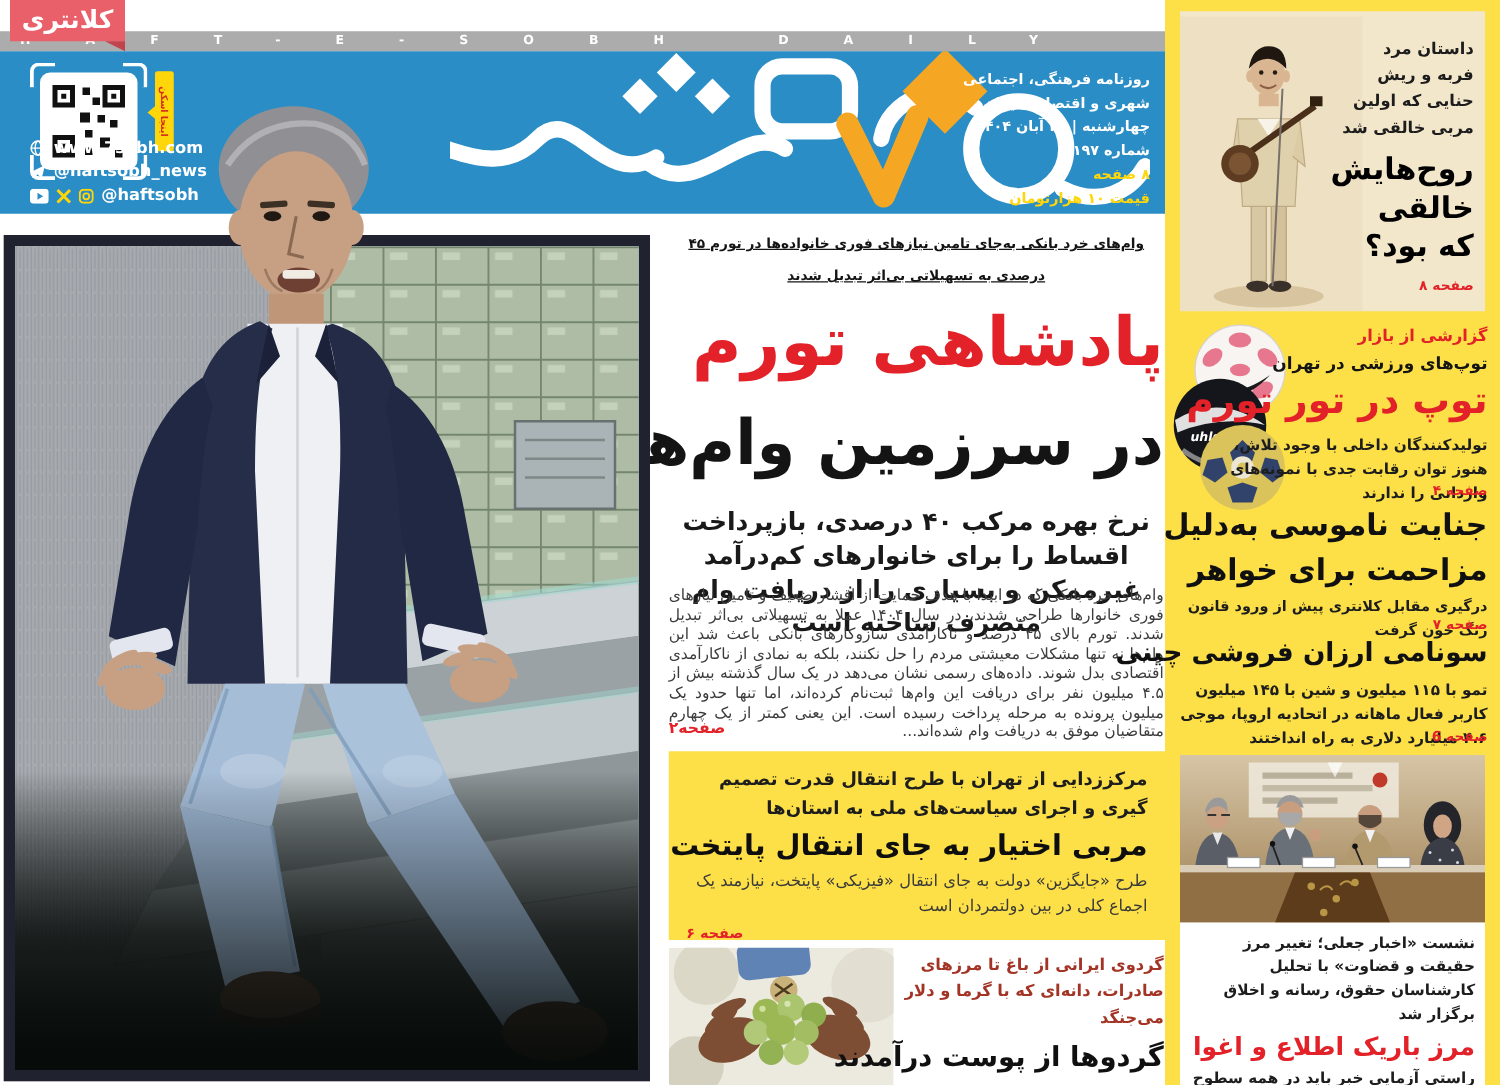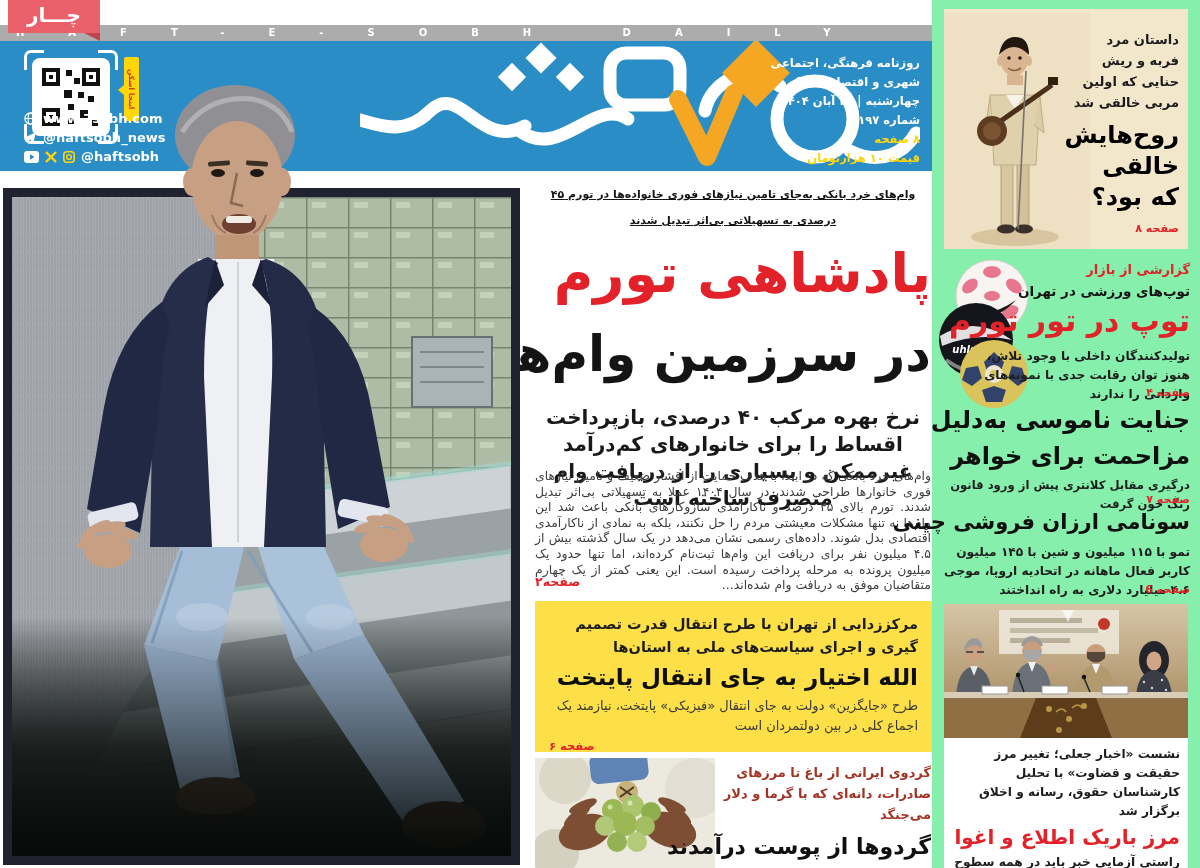--- a/index.html
+++ b/index.html
@@ -61,21 +61,21 @@
                 background:#b5b9bd; overflow:visible; }
   .photo-left svg.bg { position:absolute; left:0; top:0; z-index:1; }
   .photo-left svg.person { position:absolute; left:0; top:-120px; z-index:2; }
   .left-caption { position:absolute; left:0; top:448px; width:499px; z-index:4; text-align:center; direction:rtl; }
   .left-caption .name { font-size:42px; font-weight:bold; color:#ffd23f; text-shadow:0 2px 8px rgba(0,0,0,.85); white-space:nowrap; }
   .left-caption .title { font-size:38px; font-weight:bold; color:#fff; margin-top:8px; text-shadow:0 2px 8px rgba(0,0,0,.85); white-space:nowrap; }
   .left-caption .deck { font-size:14.5px; font-weight:bold; color:#f2f2f2; line-height:24px; margin:16px 30px 0; text-shadow:0 1px 5px rgba(0,0,0,.9); }
   .left-caption .pg { font-size:13px; font-weight:bold; color:#ffd23f; margin-top:12px; text-shadow:0 1px 5px rgba(0,0,0,.9); }
 
   
-  .right-col { position:absolute; left:932px; top:0; width:268px; height:868px; background:#86efac; }
+  .right-col { position:absolute; left:932px; top:0; width:268px; height:868px; background:#fde047; }
   .kh-box { position:absolute; left:12px; top:9px; width:244px; height:240px; background:#f2e6cb; overflow:hidden; }
   .kh-box svg { position:absolute; left:-4px; bottom:0; }
   .kh-text { position:absolute; right:9px; top:20px; direction:rtl; text-align:right; }
   .kh-text .kl { font-size:13px; font-weight:bold; line-height:21px; color:#1c1c1c; }
   .kh-text .hl { font-size:24px; font-weight:bold; line-height:31px; color:#000; white-space:nowrap; }
   .kh-text .hl-wrap { margin-top:7px; }
   .kh-text .pageref { margin-top:9px; font-size:11px; }
 
   .rc-abs { position:absolute; direction:rtl; text-align:right; }
   .balls-art { position:absolute; left:0px; top:256px; width:108px; height:154px; }
@@ -94,21 +94,21 @@
 </style>
 </head>
 <body>
 
 <div class="page">
 
   <div class="strip">
     <span>HAFT-E-SOBH DAILY</span>
   </div>
   <div class="ad-box">
-    <span>چـــار</span>
+    <span>کلانتری</span>
   </div>
 
   <div class="banner">
     <div class="qr-frame">
       <span class="corner tl"></span>
       <span class="corner tr"></span>
       <span class="corner bl"></span>
       <span class="corner br"></span>
       <span class="qr-inner">
         <svg width="62" height="62" viewBox="0 0 62 62">
@@ -201,21 +201,21 @@
 
   <div class="col-c kicker-main" style="position:absolute;">وام‌های خرد بانکی به‌جای تامین نیازهای فوری خانواده‌ها در تورم ۴۵ درصدی به تسهیلاتی بی‌اثر تبدیل شدند</div>
   <div class="col-c headline-red" style="position:absolute;">پادشاهی تورم</div>
   <div class="col-c headline-black" style="position:absolute;">در سرزمین وام‌ها</div>
   <div class="col-c subhead-main" style="position:absolute;">نرخ بهره مرکب ۴۰ درصدی، بازپرداخت اقساط را برای خانوارهای کم‌درآمد غیرممکن و بسیاری را از دریافت وام منصرف ساخته است</div>
   <div class="col-c body-main" style="position:absolute;">وام‌های خرد بانکی که در ابتدا با هدف حمایت از اقشار ضعیف و تامین نیازهای فوری خانوارها طراحی شدند، در سال ۱۴۰۴ عملا به تسهیلاتی بی‌اثر تبدیل شدند. تورم بالای ۴۵ درصد و ناکارآمدی سازوکارهای بانکی باعث شد این وام‌ها نه تنها مشکلات معیشتی مردم را حل نکنند، بلکه به نمادی از ناکارآمدی اقتصادی بدل شوند. داده‌های رسمی نشان می‌دهد در یک سال گذشته بیش از ۴.۵ میلیون نفر برای دریافت این وام‌ها ثبت‌نام کرده‌اند، اما تنها حدود یک میلیون پرونده به مرحله پرداخت رسیده است. این یعنی کمتر از یک چهارم متقاضیان موفق به دریافت وام شده‌اند...</div>
   <div class="col-c pageref page-main" style="position:absolute;">صفحه۲</div>
 
   <div class="gray-box">
     <div class="kick">مرکززدایی از تهران با طرح انتقال قدرت تصمیم گیری و اجرای سیاست‌های ملی به استان‌ها</div>
-    <div class="hl">الله اختیار به جای انتقال پایتخت</div>
+    <div class="hl">مربی اختیار به جای انتقال پایتخت</div>
     <div class="deck">طرح «جایگزین» دولت به جای انتقال «فیزیکی» پایتخت، نیازمند یک اجماع کلی در بین دولتمردان است</div>
     <span class="pageref">صفحه ۶</span>
   </div>
 
   <div class="walnut-photo">
     <svg width="180" height="110" viewBox="0 0 180 110">
       <rect width="180" height="110" fill="#eceade"></rect>
       <circle cx="30" cy="20" r="26" fill="#dcd8c8"></circle>
         <circle cx="160" cy="30" r="30" fill="#e2dfd2"></circle>
         <circle cx="20" cy="95" r="24" fill="#d5d1c0"></circle>

